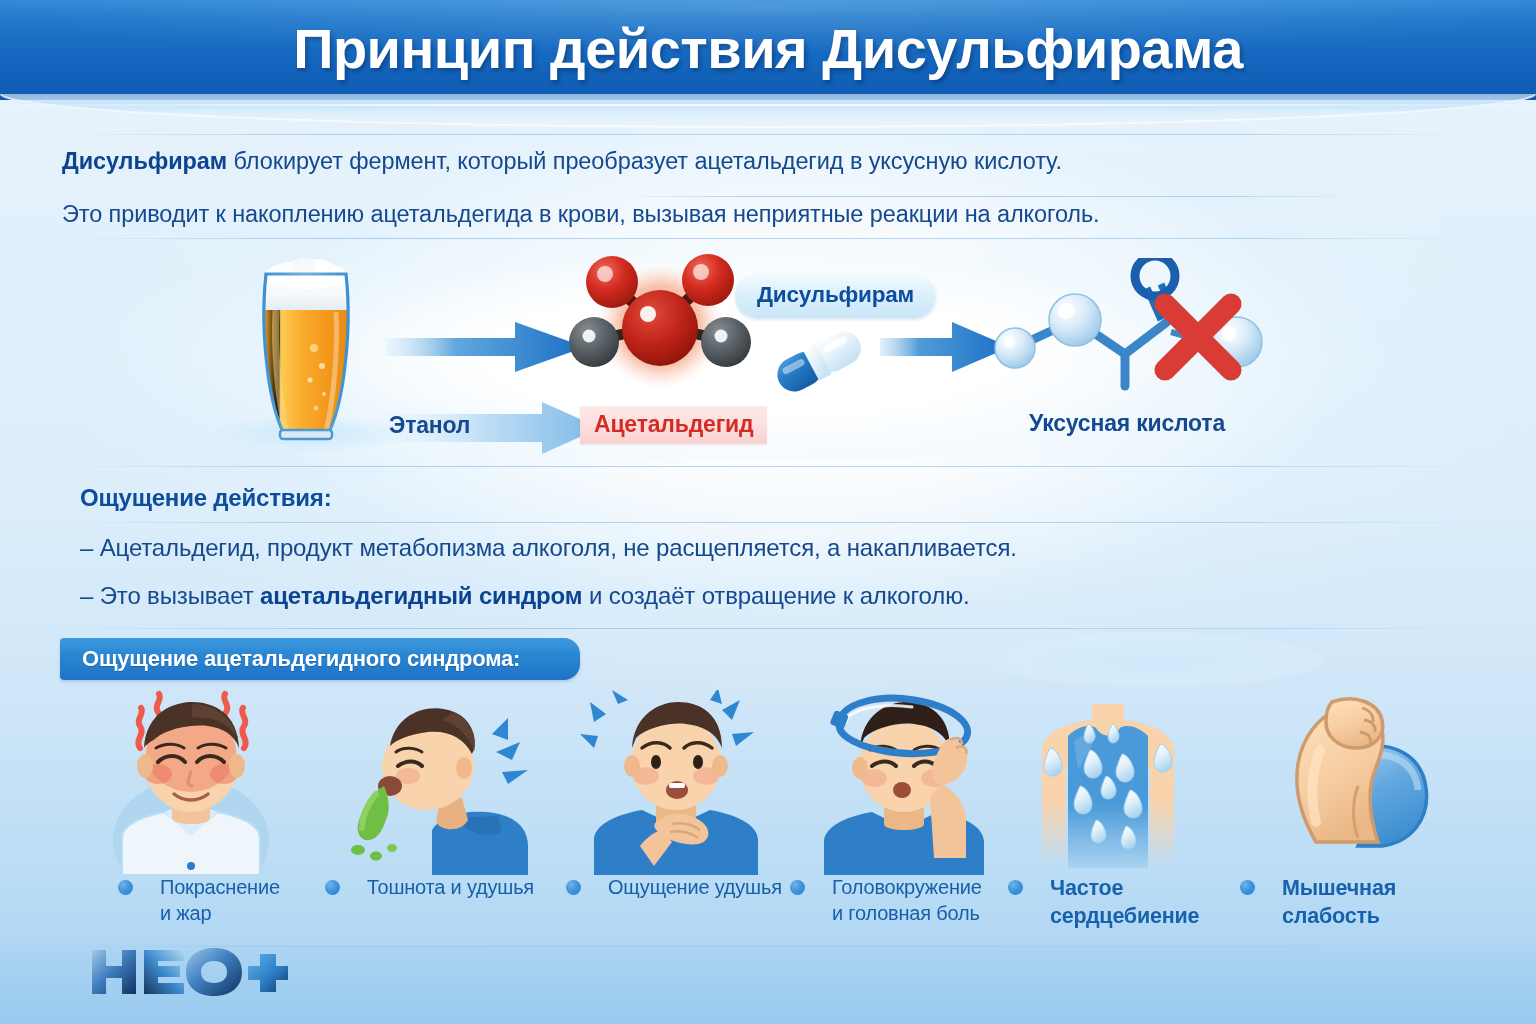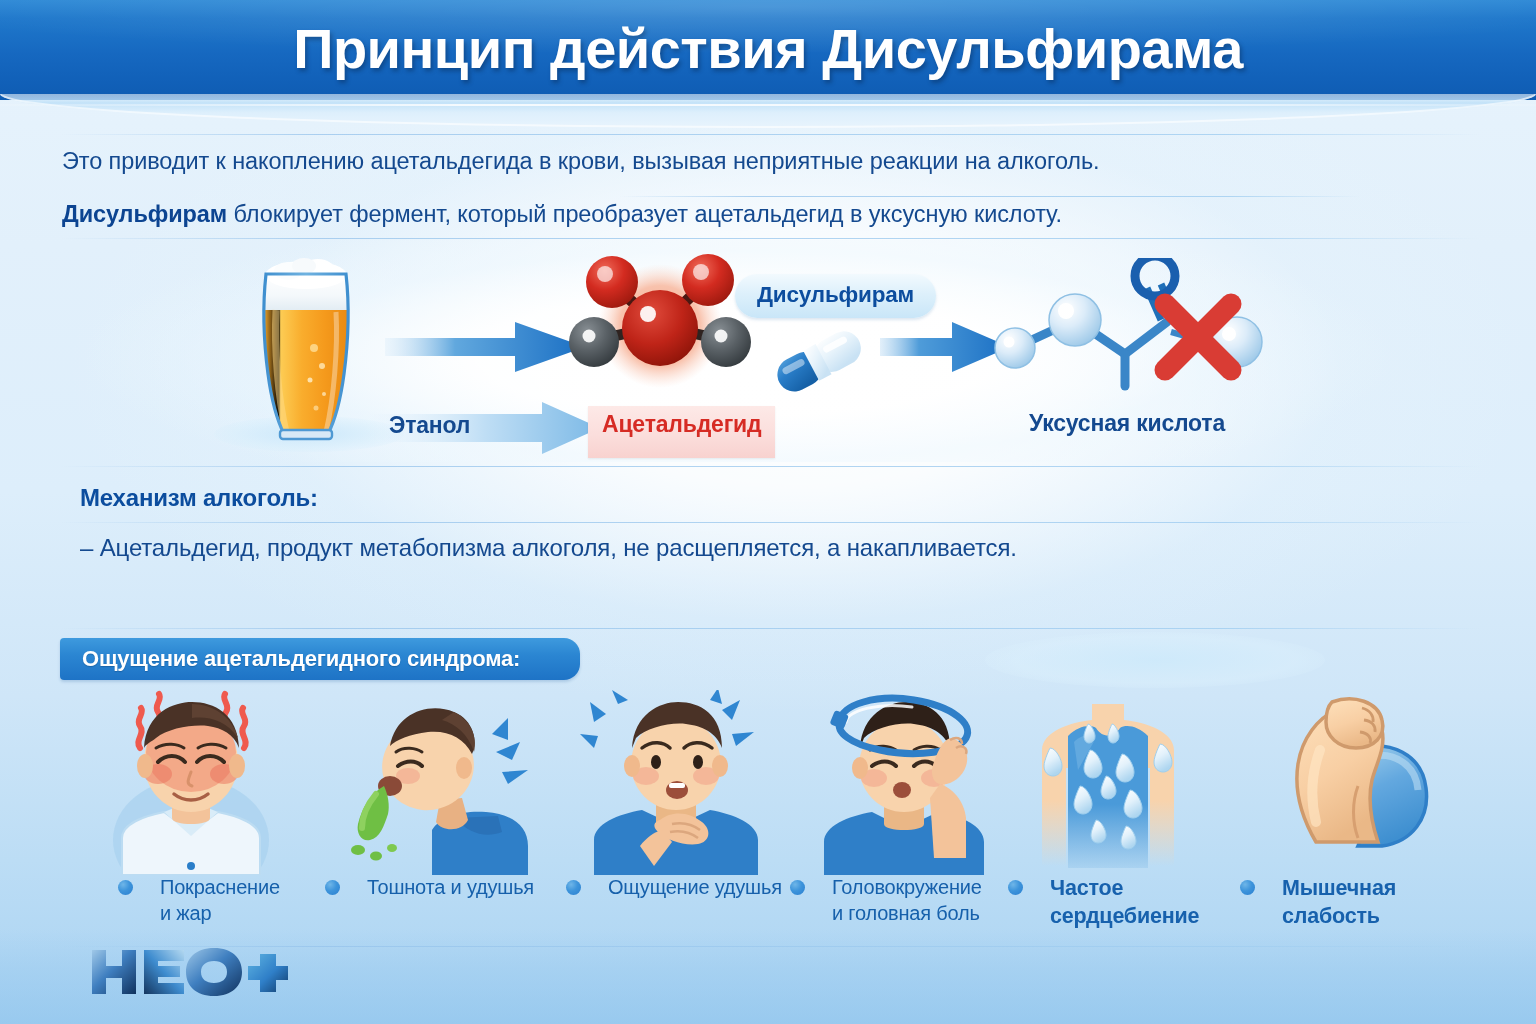--- a/index.html
+++ b/index.html
@@ -77,25 +77,24 @@
   .arrow-bot{position:absolute;left:370px;top:160px;width:230px;height:56px;}
 
   .lbl-ethanol{
     position:absolute;left:389px;top:172px;font-size:23px;font-weight:bold;color:#14498f;
     letter-spacing:-0.2px;
   }
 
   
   .mol-acet{position:absolute;left:560px;top:250px;width:200px;height:150px;}
   .lbl-acet{
-    position:absolute;left:580px;top:166px;padding:5px 14px 20px 14px;
+    position:absolute;left:580px;top:166px;padding:5px 14px 6px 14px;
     font-size:23px;font-weight:bold;color:#d62b24;letter-spacing:-0.2px;
     background:linear-gradient(180deg,#fde9e7 0%, #fbdedc 55%, #f8d2cf 100%);
     box-shadow:0 1px 2px rgba(0,0,0,0.07);
-    margin-left:8px;
   }
 
   
   .badge-block{
     position:absolute;left:735px;top:274px;
     padding:8px 22px 10px 22px;border-radius:22px;
     background:linear-gradient(180deg,#f2fafe 0%, #ddf0fb 45%, #c9e6f8 100%);
     color:#0c4d9e;font-size:22.5px;font-weight:bold;letter-spacing:-0.2px;
     box-shadow:0 2px 3px rgba(60,120,180,0.18);
   }
@@ -175,22 +174,22 @@
 <div id="page">
 
   <div class="header">
     <div class="hdr-title">Принцип действия Дисульфирама</div>
   </div>
   <div class="hdr-wave"></div>
   <div class="hdr-line"></div>
 
   <div class="hairline" style="left:60px;top:134px;width:1420px;"></div>
   <div class="intro">
+    <p><b>Дисульфирам</b><span> блокирует фермент, который преобразует ацетальдегид в уксусную кислоту.</span></p>
     <p>Это приводит к накоплению ацетальдегида в крови, вызывая неприятные реакции на алкоголь.</p>
-    <p><b>Дисульфирам</b><span> блокирует фермент, который преобразует ацетальдегид в уксусную кислоту.</span></p>
   </div>
   <div class="hairline" style="left:620px;top:196px;width:740px;"></div>
   <div class="hairline" style="left:60px;top:238px;width:1420px;"></div>
 
   <div class="band">
     <div class="band-bg"></div>
 
     <div class="puddle"></div>
 
     <div class="glass">
@@ -375,23 +374,24 @@
           <line x1="246" y1="46" x2="180" y2="112" stroke="#d93c34" stroke-width="21" stroke-linecap="round"></line>
         </g>
       </svg>
     </div>
     <div class="lbl-acid" style="top:170px;">Уксусная кислота</div>
   </div>
 
   <div class="hairline" style="left:60px;top:466px;width:1420px;"></div>
 
   <div class="mech">
-    <h2>Механизм алкоголь:</h2>
+    <h2>Ощущение действия:</h2>
     <div class="hairline" style="left:60px;top:52px;width:1420px;"></div>
     <div class="bullet b1">– Ацетальдегид, продукт метабопизма алкоголя, не расщепляется, а накапливается.</div>
+    <div class="bullet b2"><span>– Это вызывает </span><b>ацетальдегидный синдром</b><span> и создаёт отвращение к алкоголю.</span></div>
   </div>
 
   <div class="hairline" style="left:60px;top:628px;width:1420px;"></div>
 
   <div class="sym-header">
     <span>Ощущение ацетальдегидного синдрома:</span>
   </div>
 
   <div class="sym-row">
 

